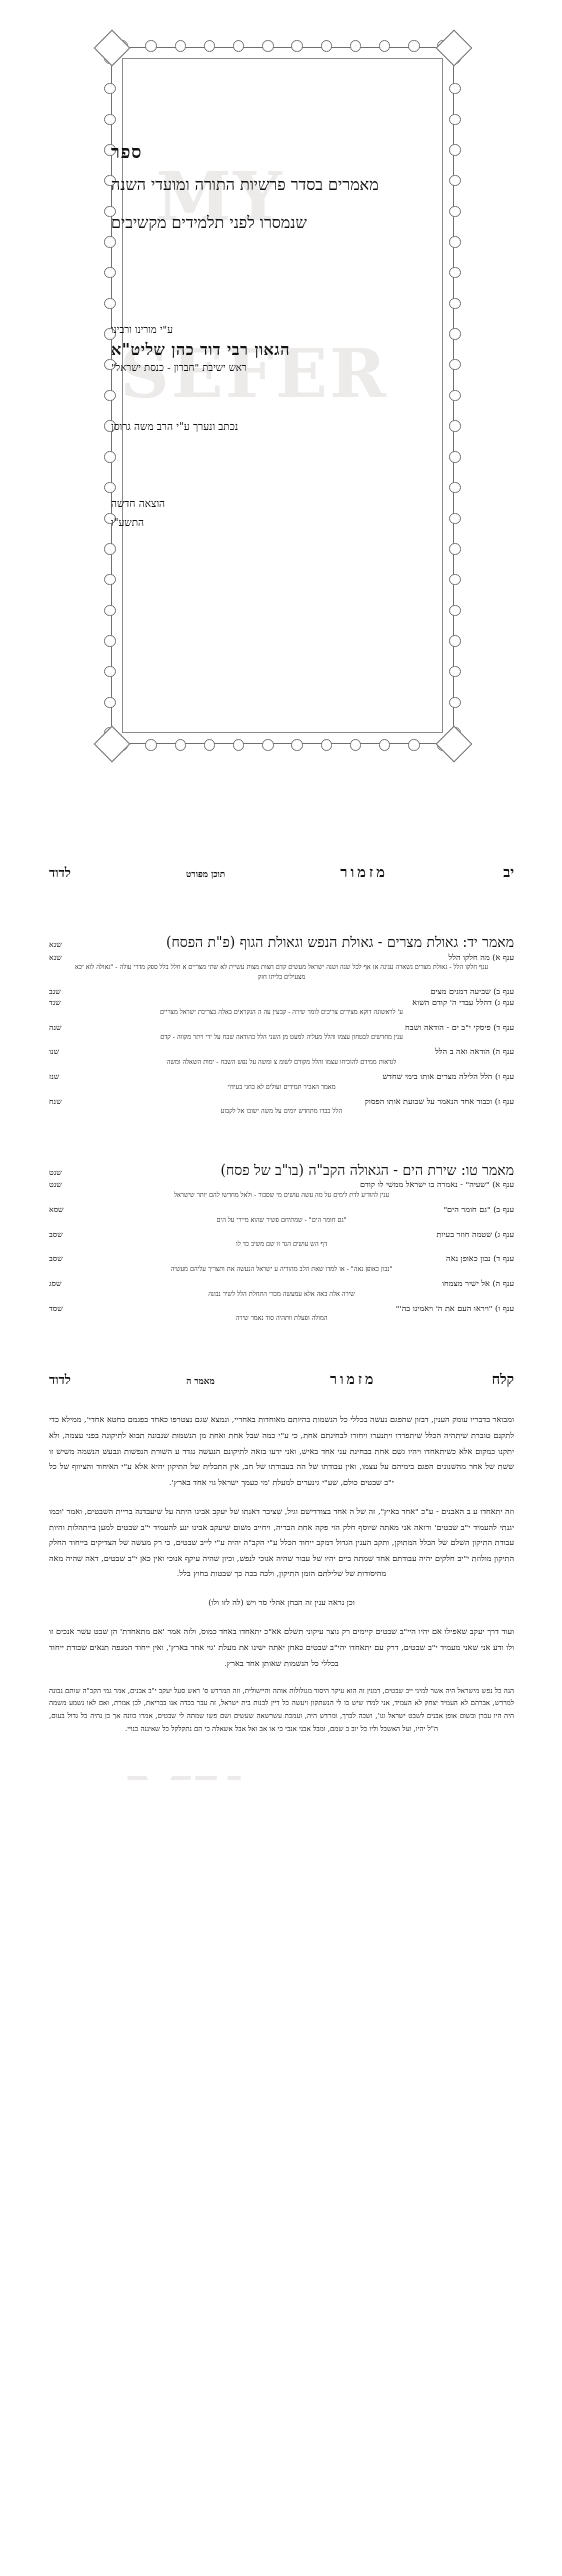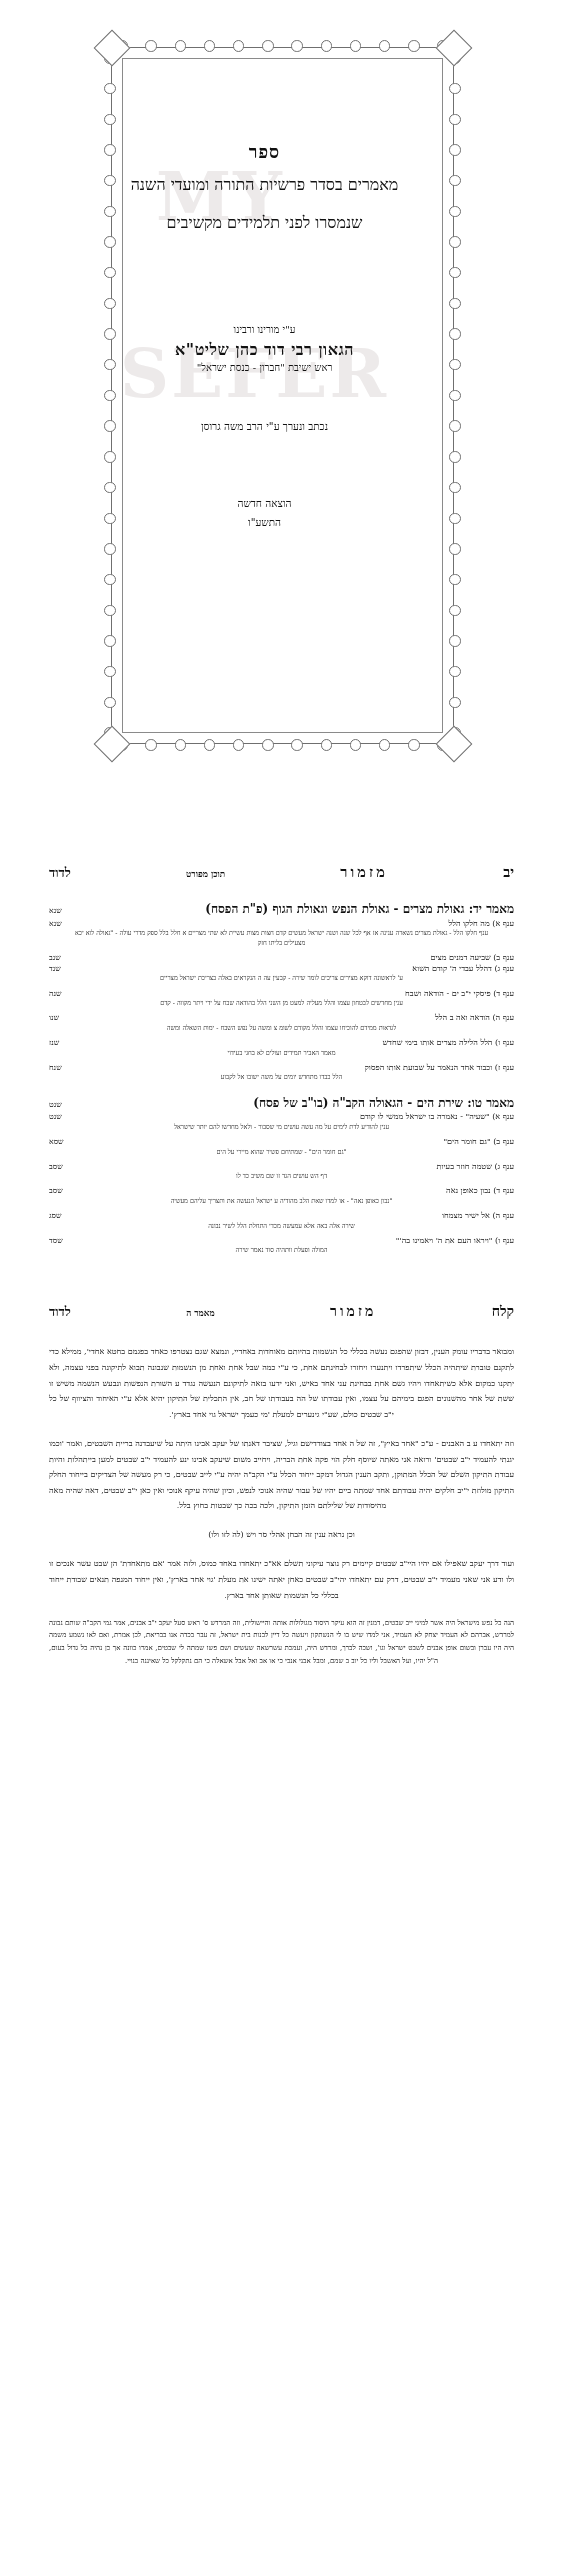--- a/index.html
+++ b/index.html
@@ -96,25 +96,25 @@
     transform: rotate(45deg);
   }
   .corner-orn.tl { top: -12.5px; left: -12.5px; }
   .corner-orn.tr { top: -12.5px; right: -12.5px; }
   .corner-orn.bl { bottom: -12.5px; left: -12.5px; }
   .corner-orn.br { bottom: -12.5px; right: -12.5px; }
 
   .title-content {
     position: absolute;
     top: 47px;
-    right: 127px;
+    right: 109px;
     width: 343px;
     height: 697px;
     z-index: 3;
-    text-align: center;
+    text-align: left;
     padding-top: 94px;
     box-sizing: border-box;
   }
   .t-sefer {
     font-size: 17.7px;
     letter-spacing: 1px;
     margin-bottom: 7.3px;
     font-weight: bold;
   }
   .t-main {
@@ -204,21 +204,21 @@
     flex: 0 0 35px;
     order: 2;
   }
   .toc-line .entry {
     flex: 1 1 auto;
     font-size: 8px;
     order: 1;
     white-space: nowrap;
     overflow: hidden;
   }
-  .toc-line.main .entry { font-weight: bold; font-size: 12px; }
+  .toc-line.main .entry { font-weight: normal; font-size: 14px; margin-top: 32px; }
   .toc-sub {
     font-size: 6.4px;
     line-height: 1.55;
     text-align: center;
     margin: 0.5px 21px 4.2px 21px;
     color: #1a1a1a;
   }
   .toc-spacer { height: 7.3px; }
 
   

